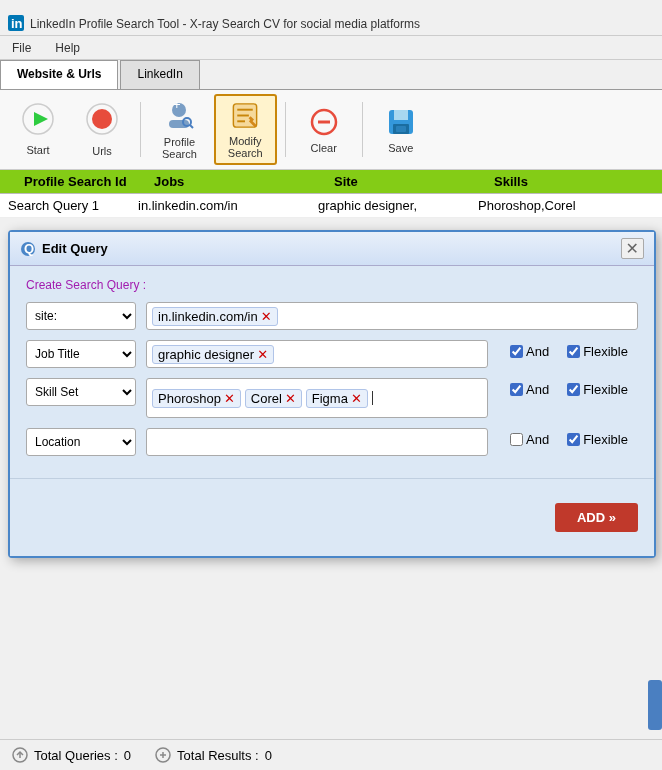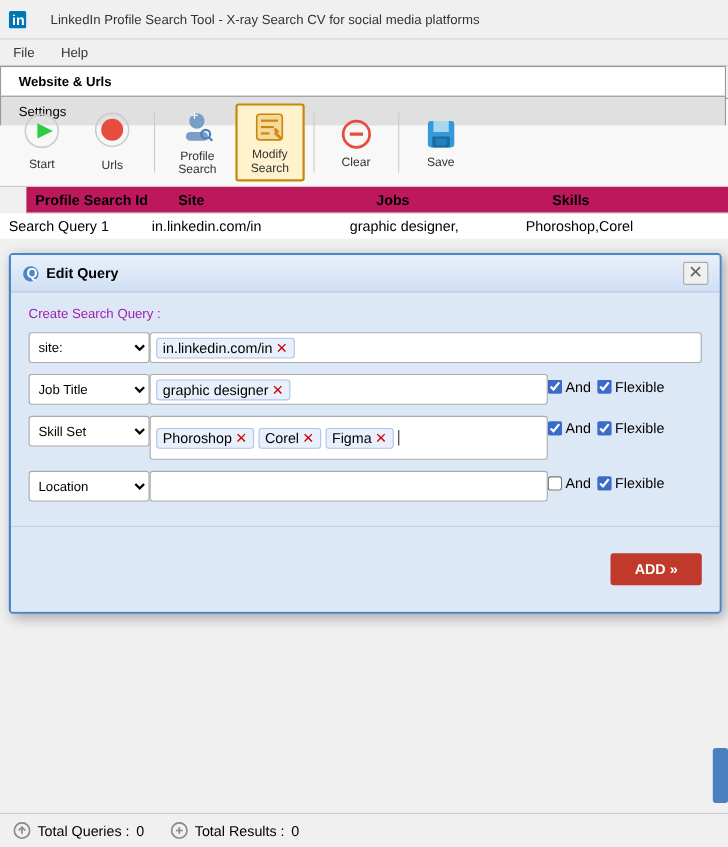--- a/index.html
+++ b/index.html
@@ -2,23 +2,23 @@
 <html><head>
   <meta charset="utf-8">
   <style>
     * { box-sizing: border-box; margin: 0; padding: 0; font-family: 'Segoe UI', Arial, sans-serif; font-size: 13px; }
     body { background: #f0f0f0; width: 662px; height: 770px; overflow: hidden; }
 
     
     .title-bar {
       background: #f0f0f0;
       display: flex;
-      align-items: center;
+      align-items: flex-end;
       padding: 4px 8px;
-      gap: 22px;
+      gap: 6px;
       border-bottom: 1px solid #ccc;
       height: 36px;
     }
     .title-bar-text { font-size: 12px; color: #333; }
 
     
     .menu-bar {
       background: #f0f0f0;
       display: flex;
       align-items: center;
@@ -29,21 +29,20 @@
     }
     .menu-item { font-size: 12px; cursor: pointer; color: #333; padding: 2px 4px; }
 
     
     .tab-bar {
       background: #f0f0f0;
       display: flex;
       align-items: stretch;
       border-bottom: 1px solid #999;
       height: 30px;
-      flex-direction: column;
     }
     .tab {
       padding: 6px 16px;
       font-size: 12px;
       cursor: pointer;
       border: 1px solid #999;
       border-bottom: none;
       background: #e0e0e0;
       margin-right: 2px;
     }
@@ -79,26 +78,25 @@
     .toolbar-separator { width: 1px; background: #ccc; margin: 8px 4px; }
 
     
     .icon-start { color: #2ecc40; font-size: 28px; line-height: 1; }
     .icon-stop { color: #e74c3c; font-size: 24px; }
 
     
     .table-header {
       display: grid;
       grid-template-columns: 130px 180px 160px 1fr;
-      background: #be185d;
+      background: #84cc16;
       border-bottom: 1px solid #bbb;
-      padding: 4px 8px;
+      padding: 4px 24px;
       font-weight: 600;
       font-size: 12px;
-      margin-left: 24px;
     }
     .table-row-data {
       display: grid;
       grid-template-columns: 130px 180px 160px 1fr;
       padding: 4px 8px;
       font-size: 12px;
       background: #fff;
       border-bottom: 1px solid #eee;
     }
 
@@ -145,21 +143,21 @@
     }
     .dialog-section-label {
       font-size: 12px;
       color: #a21caf;
       margin-bottom: 10px;
     }
     .query-row {
       display: flex;
       align-items: flex-start;
       margin-bottom: 10px;
-      gap: 0;
+      gap: 10px;
     }
     .query-type-select {
       min-width: 110px;
       height: 28px;
       border: 1px solid #aaa;
       border-radius: 3px;
       background: #fff;
       font-size: 12px;
       padding: 2px 4px;
       cursor: pointer;
@@ -205,20 +203,21 @@
       align-items: center;
       gap: 6px;
       min-width: 140px;
       padding-top: 4px;
     }
     .checkbox-label {
       display: flex;
       align-items: center;
       gap: 3px;
       font-size: 12px;
+      margin-left: 12px;
     }
     .checkbox-label input { accent-color: #3a6bc8; }
 
     .dialog-footer {
       padding: 24px 16px;
       background: #dce8f5;
       display: flex;
       justify-content: flex-end;
       border-top: 1px solid #c0cfe0;
     }
@@ -282,21 +281,21 @@
   <span class="title-bar-text">LinkedIn Profile Search Tool - X-ray Search CV for social media platforms</span>
 </div>
 
 <div class="menu-bar">
   <span class="menu-item">File</span>
   <span class="menu-item">Help</span>
 </div>
 
 <div class="tab-bar">
   <div class="tab active">Website &amp; Urls</div>
-  <div class="tab">Settings</div>
+  <div class="tab">LinkedIn</div>
 </div>
 
 <div class="toolbar">
 
   <div class="toolbar-btn">
     <span class="icon-start">
       <svg width="32" height="32" viewBox="0 0 32 32">
         <circle cx="16" cy="16" r="15" fill="none" stroke="#ccc" stroke-width="1.5"></circle>
         <polygon points="12,9 26,16 12,23" fill="#2ecc40"></polygon>
       </svg>
@@ -357,22 +356,22 @@
       <rect x="9" y="4" width="14" height="10" fill="#a8d8f0"></rect>
       <rect x="8" y="18" width="16" height="10" rx="1" fill="#1a6da0"></rect>
       <rect x="11" y="20" width="10" height="6" rx="1" fill="#2980b9"></rect>
     </svg>
     <span class="toolbar-btn-label">Save</span>
   </div>
 </div>
 
 <div class="table-header">
   <span>Profile Search Id</span>
+  <span>Jobs</span>
   <span>Site</span>
-  <span>Jobs</span>
   <span>Skills</span>
 </div>
 
 <div class="table-row-data">
   <span>Search Query 1</span>
   <span>in.linkedin.com/in</span>
   <span>graphic designer,</span>
   <span>Phoroshop,Corel</span>
 </div>
 

